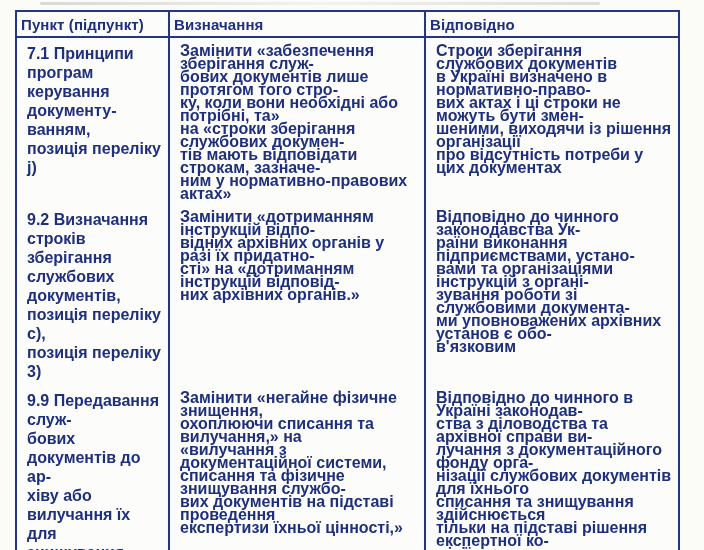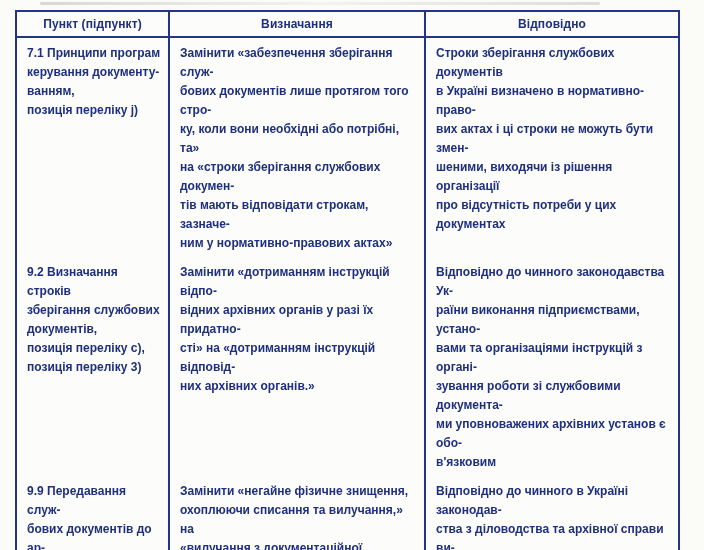--- a/index.html
+++ b/index.html
@@ -37,42 +37,42 @@
   table.doc-table td {
     border-left: 2px solid #243585;
     border-right: 2px solid #243585;
     vertical-align: top;
     box-sizing: border-box;
   }
   table.doc-table thead th {
     border-top: 2px solid #243585;
     border-bottom: 2px solid #243585;
     height: 26px;
-    font-size: 12px;
+    font-size: 15px;
     font-weight: bold;
-    text-align: center;
+    text-align: left;
     vertical-align: middle;
     padding: 2px 4px;
     letter-spacing: .1px;
   }
   table.doc-table tbody tr:last-child td {
     border-bottom: 2px solid #243585;
   }
   table.doc-table td {
-    font-size: 12px;
+    font-size: 16px;
     font-weight: bold;
     white-space: pre-line;
     padding: 6px 6px 4px 10px;
   }
   td.c-item {
     line-height: 19px;
     padding-left: 12px;
   }
   td.c-mod, td.c-expl {
-    line-height: 19px;
+    line-height: 13px;
     margin-left: 18px;
   }
   tr.r1 td { height: 112px; }
   tr.r2 td { height: 105px; }
   tr.r3 td { height: 115px; }
 </style>
 </head>
 <body>
 
 <div class="scan-artifact"></div>

